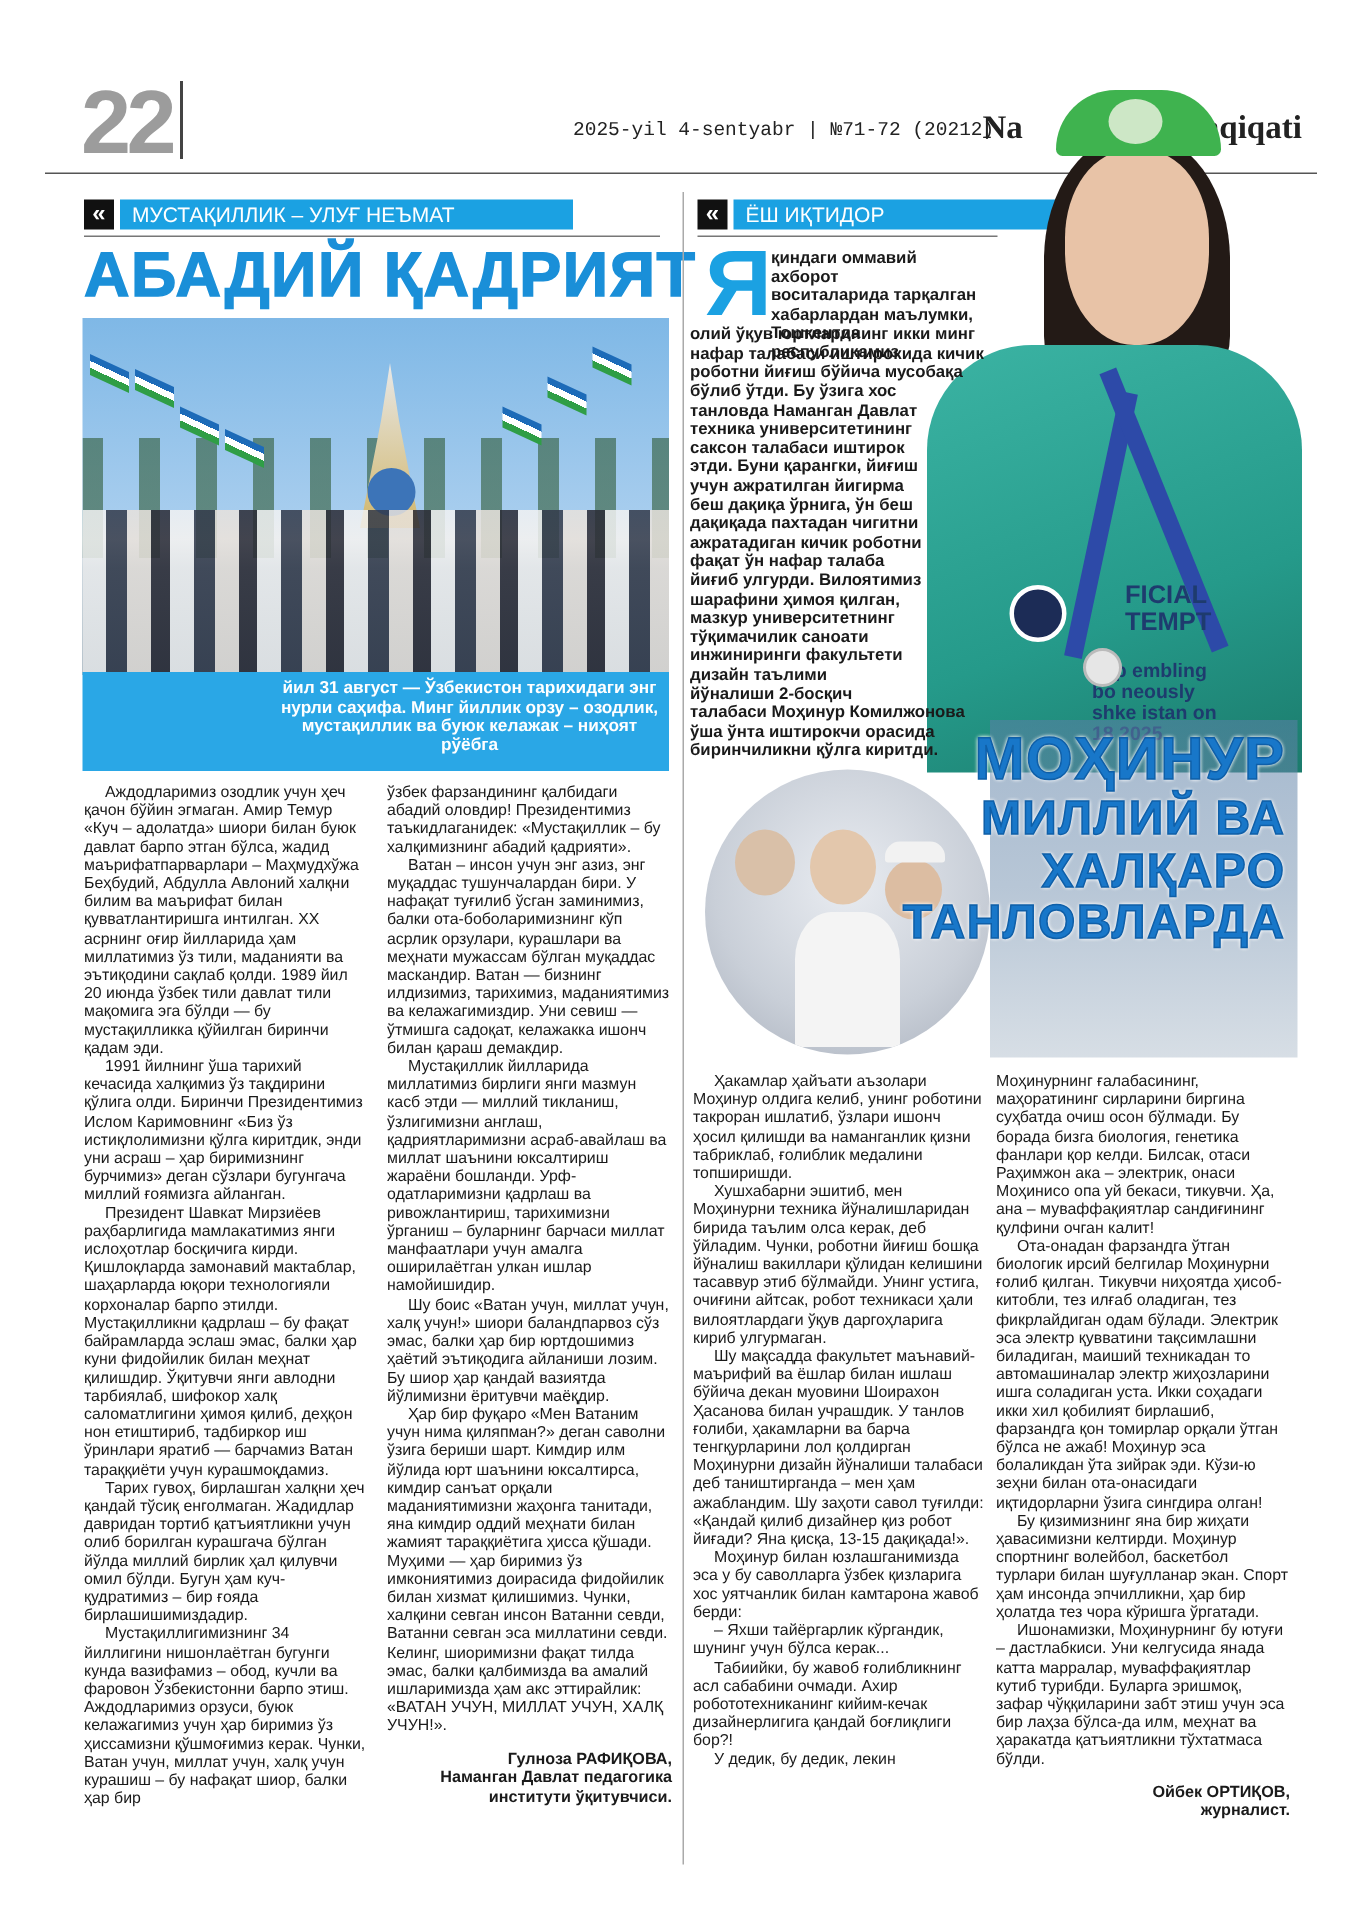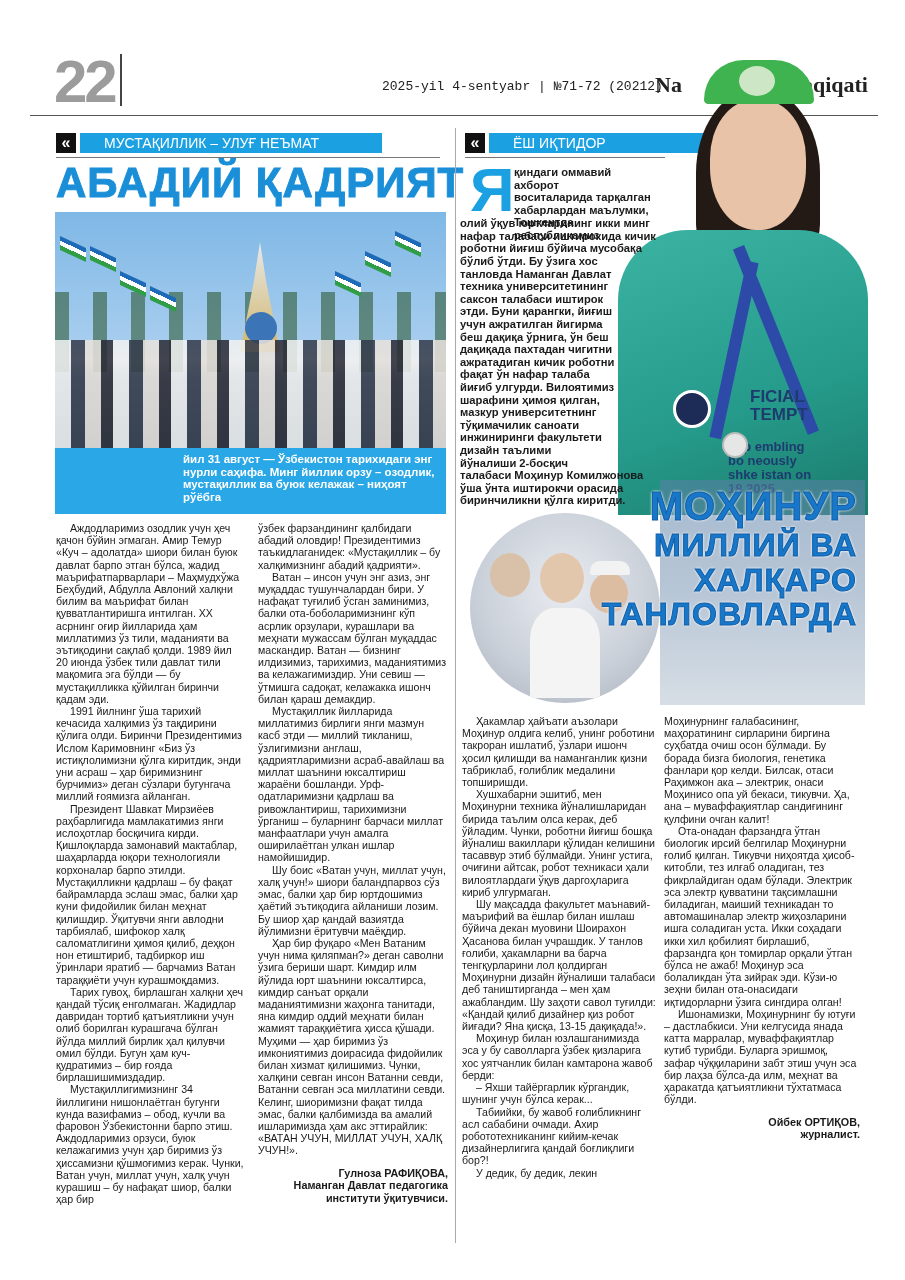--- a/index.html
+++ b/index.html
@@ -9,36 +9,36 @@
   
   .page-num { position: absolute; left: 54px; top: 52px; font-family: "Liberation Sans", sans-serif; font-weight: 700; font-size: 60px; line-height: 60px; color: #9c9c9c; letter-spacing: -3px; }
   .page-num-rule { position: absolute; left: 120px; top: 54px; width: 2px; height: 52px; background: #444; }
   .issue-info { position: absolute; left: 382px; top: 79px; font-family: Liberation Mono, monospace; font-size: 13px; color: #222; }
   .masthead { position: absolute; left: 655px; top: 72px; font-family: "Liberation Serif", serif; font-weight: 700; font-size: 22px; color: #222; }
   .header-rule { position: absolute; left: 30px; top: 115px; width: 848px; height: 1px; background: #555; }
 
   
   .rubric { position: absolute; height: 20px; display: flex; align-items: center; }
   .rubric .chev { width: 20px; height: 20px; background: #111; color: #fff; font-weight: 700; font-size: 16px; display: flex; align-items: center; justify-content: center; }
-  .rubric .label { height: 20px; background: #1ba1e2; color: #fff; font-size: 14px; display: flex; align-items: center; padding-left: 24px; margin-left: 4px; }
+  .rubric .label { height: 20px; background: #1ba1e2; color: #fff; font-size: 14px; display: flex; align-items: center; padding-left: 8px; margin-left: 4px; }
   .rubric-rule { position: absolute; height: 1px; background: #777; }
 
   
   .headline-left { position: absolute; left: 56px; top: 160px; width: 392px; font-family: "Liberation Sans", sans-serif; font-weight: 900; font-size: 42px; line-height: 46px; color: #1a8fd8; letter-spacing: 1px; -webkit-text-stroke: 1px #1a8fd8; white-space: nowrap; }
   .photo-left { position: absolute; left: 55px; top: 212px; width: 391px; height: 238px; overflow: hidden;
     background: linear-gradient(180deg, #7fb8e6 0%, #a7cdee 55%, #c9d7e2 62%, #8aa3b4 70%, #4c6b80 100%); }
   .photo-left .monument { position: absolute; left: 185px; top: 30px; width: 40px; height: 110px; background: linear-gradient(180deg,#e8e8e8,#d1b66a); clip-path: polygon(50% 0,65% 35%,100% 100%,0 100%,35% 35%); }
   .photo-left .globe { position: absolute; left: 190px; top: 100px; width: 32px; height: 32px; border-radius: 50%; background: #3c74b8; }
   .photo-left .trees { position: absolute; left: 0; top: 80px; width: 100%; height: 80px; background: repeating-linear-gradient(90deg, #2f5a36 0 14px, transparent 14px 38px); opacity: .6; }
   .photo-left .people { position: absolute; left: 0; bottom: 0; width: 100%; height: 110px; background: repeating-linear-gradient(90deg, #f2f2f2 0 16px, #333a4a 16px 30px, #e8e2dc 30px 46px, #2a2a34 46px 58px); opacity: .85; }
   .flag { position: absolute; width: 26px; height: 14px; background: linear-gradient(180deg,#1d6bb8 0 33%,#fff 33% 66%,#2f9e46 66%); transform: skewY(25deg); }
 
   .callout { position: absolute; left: 55px; top: 448px; width: 391px; height: 66px; background: #2aa7e6; color: #fff; }
   .callout .year { position: absolute; left: 6px; top: 0px; font-weight: 700; font-size: 46px; line-height: 50px; color: #fff; }
-  .callout .text1 { position: absolute; left: 128px; top: 5px; width: 260px; font-weight: 700; font-size: 11.5px; line-height: 12.5px; }
+  .callout .text1 { position: absolute; left: 128px; top: 5px; width: 260px; font-weight: 700; font-size: 11.5px; line-height: 12.5px; text-align: center; }
   .callout .text2 { position: absolute; left: 6px; top: 41px; width: 380px; font-weight: 700; font-size: 11.5px; line-height: 12.5px; }
 
   .col { position: absolute; font-size: 10.6px; line-height: 12.2px; color: #1a1a1a; text-align: left; }
   .col p { text-indent: 14px; }
   .col p.noindent { text-indent: 0; }
   .byline { text-align: right; font-weight: 700; font-size: 10.8px; line-height: 12.5px; margin-top: 10px; }
 
   .col-divider { position: absolute; left: 455px; top: 128px; width: 1px; height: 1115px; background: #aaa; }
 
   
@@ -213,18 +213,19 @@
   <p>Шу мақсадда факультет маънавий-маърифий ва ёшлар билан ишлаш бўйича декан муовини Шоирахон Ҳасанова билан учрашдик. У танлов ғолиби, ҳакамларни ва барча тенгқурларини лол қолдирган Моҳинурни дизайн йўналиши талабаси деб таништирганда – мен ҳам ажабландим. Шу заҳоти савол туғилди: «Қандай қилиб дизайнер қиз робот йиғади? Яна қисқа, 13-15 дақиқада!».</p>
   <p>Моҳинур билан юзлашганимизда эса у бу саволларга ўзбек қизларига хос уятчанлик билан камтарона жавоб берди:</p>
   <p>– Яхши тайёргарлик кўргандик, шунинг учун бўлса керак...</p>
   <p>Табиийки, бу жавоб ғолибликнинг асл сабабини очмади. Ахир робототехниканинг кийим-кечак дизайнерлигига қандай боғлиқлиги бор?!</p>
   <p>У дедик, бу дедик, лекин</p>
 </div>
 
 <div class="col" style="left:664px; top:715px; width:196px;">
   <p class="noindent">Моҳинурнинг ғалабасининг, маҳоратининг сирларини биргина суҳбатда очиш осон бўлмади. Бу борада бизга биология, генетика фанлари қор келди. Билсак, отаси Раҳимжон ака – электрик, онаси Моҳинисо опа уй бекаси, тикувчи. Ҳа, ана – муваффақиятлар сандиғининг қулфини очган калит!</p>
   <p>Ота-онадан фарзандга ўтган биологик ирсий белгилар Моҳинурни ғолиб қилган. Тикувчи ниҳоятда ҳисоб-китобли, тез илғаб оладиган, тез фикрлайдиган одам бўлади. Электрик эса электр қувватини тақсимлашни биладиган, маиший техникадан то автомашиналар электр жиҳозларини ишга соладиган уста. Икки соҳадаги икки хил қобилият бирлашиб, фарзандга қон томирлар орқали ўтган бўлса не ажаб! Моҳинур эса болаликдан ўта зийрак эди. Кўзи-ю зеҳни билан ота-онасидаги иқтидорларни ўзига сингдира олган!</p>
+  <p>Бу қизимизнинг яна бир жиҳати ҳавасимизни келтирди. Моҳинур спортнинг волейбол, баскетбол турлари билан шуғулланар экан. Спорт ҳам инсонда эпчилликни, ҳар бир ҳолатда тез чора кўришга ўргатади.</p>
   <p>Ишонамизки, Моҳинурнинг бу ютуғи – дастлабкиси. Уни келгусида янада катта марралар, муваффақиятлар кутиб турибди. Буларга эришмоқ, зафар чўққиларини забт этиш учун эса бир лаҳза бўлса-да илм, меҳнат ва ҳаракатда қатъиятликни тўхтатмаса бўлди.</p>
   <div class="byline">
     <div>Ойбек ОРТИҚОВ,</div>
     <div>журналист.</div>
   </div>
 </div>
 
 </body></html>

